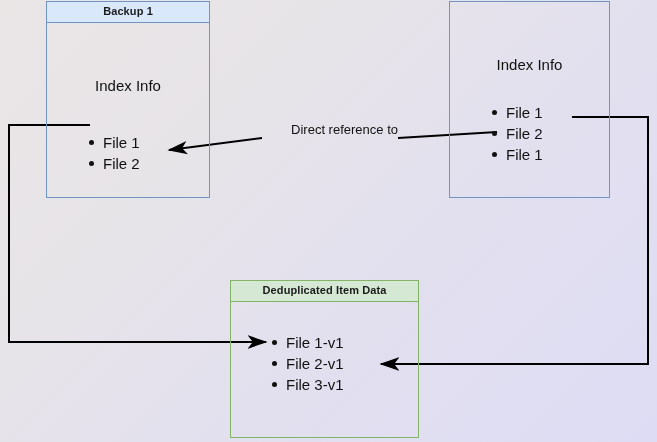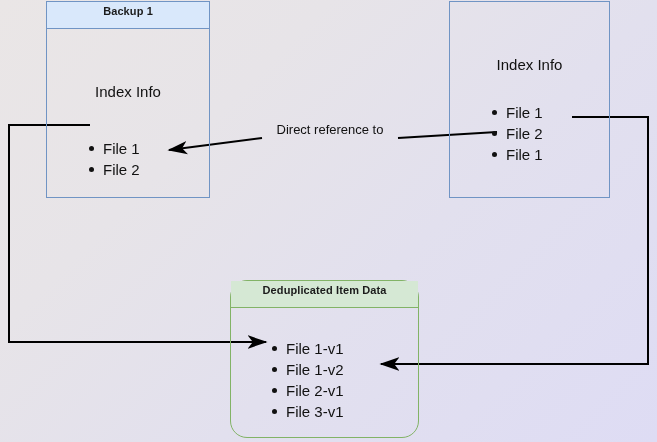--- a/index.html
+++ b/index.html
@@ -26,24 +26,24 @@
     width: 657px;
     height: 442px;
     pointer-events: none;
   }
   .node {
     position: absolute;
     box-sizing: border-box;
     border: 1px solid #7094c4;
     background: transparent;
   }
-  .node.green { border-color: #82b366; border-radius: 17px; }
+  .node.green { border-color: #82b366; }
   .node-header {
     box-sizing: border-box;
-    height: 27px;
+    height: 21px;
     line-height: 19px;
     text-align: center;
     font-size: 11px;
     font-weight: bold;
     color: #1b1b1b;
     background: #d9e8fb;
     border-bottom: 1px solid #7094c4;
     letter-spacing: 0.1px;
   }
   .node.green .node-header {
@@ -84,21 +84,21 @@
     width: 5px;
     height: 5px;
     border-radius: 50%;
     background: #111;
   }
   .b1-bullets { left: 86px; top: 110px; }
   .b2-bullets { left: 488px; top: 102px; }
   .dd-bullets { left: 268px; top: 331px; text-align: right; }
   .edge-label {
     position: absolute;
-    text-align: center;
+    text-align: right;
     font-size: 13px;
     line-height: 17px;
     color: #111;
     white-space: nowrap;
   }
 </style>
 </head>
 <body>
 
 <div id="canvas">
@@ -144,21 +144,20 @@
         <li>File 1</li>
       </ul>
     </div>
   </div>
 
   <div class="node green" style="left:230px; top:280px; width:189px; height:158px;">
     <div class="node-header">Deduplicated Item Data</div>
     <div class="node-body">
       <ul class="bullets dd-bullets" style="left:39px; top:30px;">
         <li>File 1-v1</li>
-        <li>File 1-v2</li>
         <li>File 2-v1</li>
         <li>File 3-v1</li>
       </ul>
     </div>
   </div>
 
   <div class="edge-label" style="left:262px; top:121px; width:136px;">
     <div>Direct reference to</div>
   </div>
 

